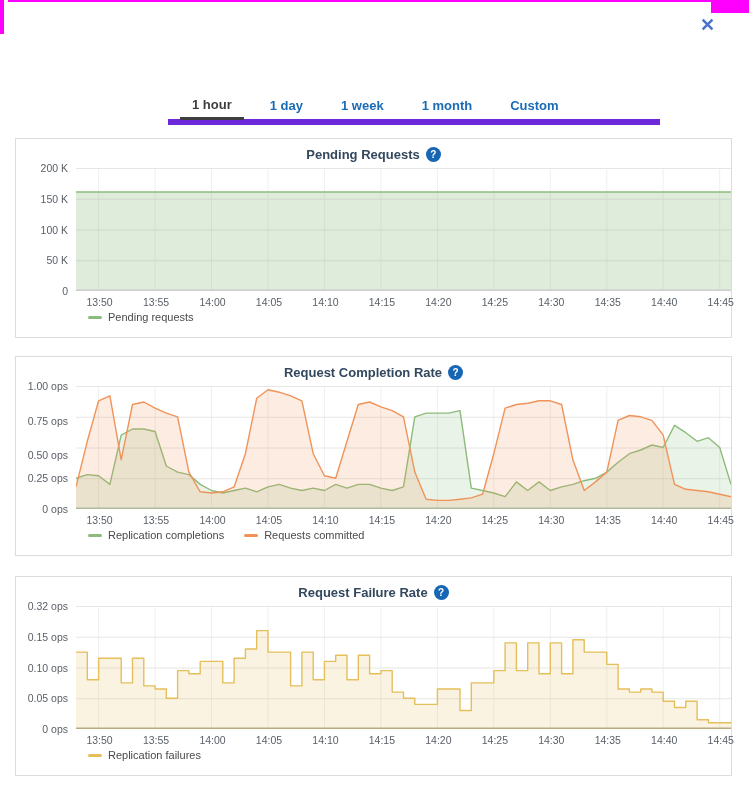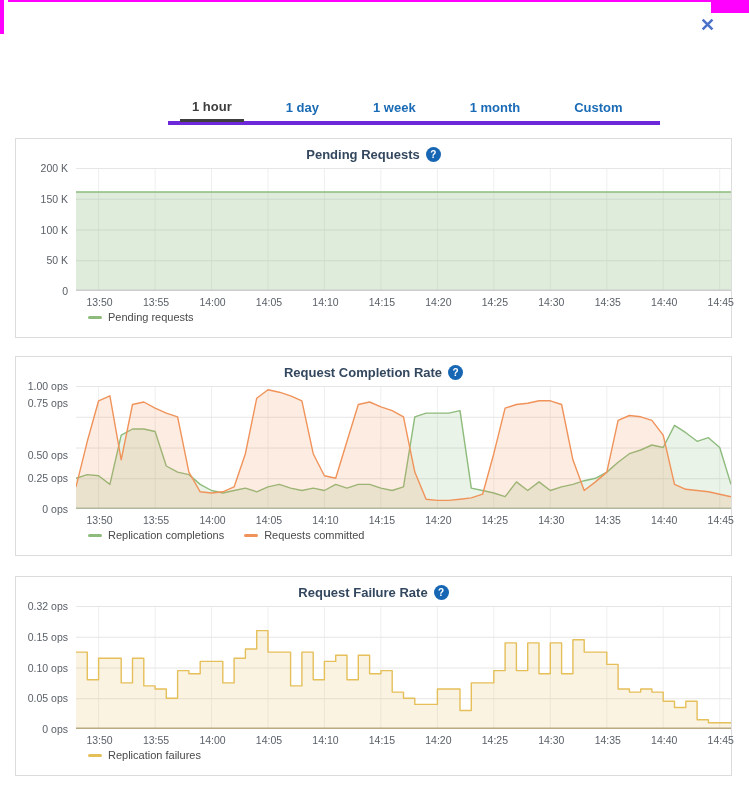--- a/index.html
+++ b/index.html
@@ -20,22 +20,22 @@
   
   .tabbar{position:absolute;top:47px;left:30px;width:705px;height:34px;
           border-bottom:1px solid #d8d8d8;display:flex;align-items:flex-end;
           padding-left:14px;box-sizing:border-box;}
   .tab{padding:8px 16px 9px;color:#1a6bb5;font-size:13px;font-weight:bold;cursor:pointer;
        margin-bottom:-1px;white-space:nowrap;}
   .tab.active{background:#fff;border:1px solid #d8d8d8;border-bottom:1px solid #fff;
               border-radius:2px 2px 0 0;color:#3f3f3f;}
   
   .timebar{position:absolute;top:92px;left:168px;width:492px;height:33px;
-           border-bottom:4px solid #6d28d9;display:flex;align-items:flex-end;
-           padding-left:12px;gap:30px;box-sizing:border-box;}
+           border-bottom:6px solid #6d28d9;display:flex;align-items:flex-end;
+           padding-left:12px;gap:14px;box-sizing:border-box;}
   .time-tab{padding:8px 12px 7px;font-size:13px;font-weight:bold;color:#1a6bb5;
             cursor:pointer;margin-bottom:-1px;white-space:nowrap;}
   .time-tab.active{color:#3e3e3e;border-bottom:3px solid #3e3e3e;padding-bottom:5px;}
   
   .card{position:absolute;left:15px;width:717px;height:200px;border:1px solid #dcdcdc;
         background:#fff;box-sizing:border-box;}
   .card.c0{top:138px;} .card.c1{top:356px;} .card.c2{top:576px;}
   .chart-title-row{position:absolute;top:8px;left:0;right:0;display:flex;
                    justify-content:center;align-items:center;gap:6px;}
   .chart-title{font-size:13px;font-weight:bold;color:#33475e;}
@@ -157,21 +157,21 @@
           <path d="M0.0,92.3L11.3,88.6L22.6,89.8L33.9,98.4L45.2,49.2L56.5,43.0L67.8,43.0L79.1,45.5L90.3,80.0L101.6,86.1L112.9,88.6L124.2,98.4L135.5,104.5L146.8,107.0L158.1,104.5L169.4,102.1L180.7,105.8L192.0,100.9L203.3,98.4L214.6,102.1L225.9,104.5L237.2,102.1L248.4,104.5L259.7,98.4L271.0,102.1L282.3,98.4L293.6,98.4L304.9,102.1L316.2,104.5L327.5,100.9L338.8,30.8L350.1,27.1L361.4,27.1L372.7,27.1L384.0,24.6L395.3,102.1L406.6,104.5L417.8,107.0L429.1,110.7L440.4,95.9L451.7,104.5L463.0,95.9L474.3,104.5L485.6,100.9L496.9,98.4L508.2,94.7L519.5,92.3L530.8,86.1L542.1,76.3L553.4,67.7L564.7,64.0L575.9,59.0L587.2,61.5L598.5,39.4L609.8,46.7L621.1,55.3L632.4,51.7L643.7,61.5L655.0,98.4" fill="none" stroke="#8dbb7c" stroke-width="1.4" stroke-linejoin="round"></path>
           <path d="M0.0,100.9L11.3,55.3L22.6,14.8L33.9,9.8L45.2,73.8L56.5,18.5L67.8,16.0L79.1,22.1L90.3,27.1L101.6,30.8L112.9,86.1L124.2,105.8L135.5,107.0L146.8,105.8L158.1,100.9L169.4,67.7L180.7,12.3L192.0,3.7L203.3,6.2L214.6,9.8L225.9,14.8L237.2,67.7L248.4,89.8L259.7,92.3L271.0,55.3L282.3,18.5L293.6,16.0L304.9,20.9L316.2,24.6L327.5,30.8L338.8,86.1L350.1,113.2L361.4,114.4L372.7,114.4L384.0,113.2L395.3,111.9L406.6,108.2L417.8,67.7L429.1,22.1L440.4,18.5L451.7,17.2L463.0,14.8L474.3,14.8L485.6,18.5L496.9,73.8L508.2,104.5L519.5,95.9L530.8,86.1L542.1,34.4L553.4,29.5L564.7,30.8L575.9,34.4L587.2,49.2L598.5,98.4L609.8,103.3L621.1,104.5L632.4,105.8L643.7,108.2L655.0,110.7L655,123L0,123Z" fill="#f0935a" fill-opacity="0.18" stroke="none"></path>
           <path d="M0.0,100.9L11.3,55.3L22.6,14.8L33.9,9.8L45.2,73.8L56.5,18.5L67.8,16.0L79.1,22.1L90.3,27.1L101.6,30.8L112.9,86.1L124.2,105.8L135.5,107.0L146.8,105.8L158.1,100.9L169.4,67.7L180.7,12.3L192.0,3.7L203.3,6.2L214.6,9.8L225.9,14.8L237.2,67.7L248.4,89.8L259.7,92.3L271.0,55.3L282.3,18.5L293.6,16.0L304.9,20.9L316.2,24.6L327.5,30.8L338.8,86.1L350.1,113.2L361.4,114.4L372.7,114.4L384.0,113.2L395.3,111.9L406.6,108.2L417.8,67.7L429.1,22.1L440.4,18.5L451.7,17.2L463.0,14.8L474.3,14.8L485.6,18.5L496.9,73.8L508.2,104.5L519.5,95.9L530.8,86.1L542.1,34.4L553.4,29.5L564.7,30.8L575.9,34.4L587.2,49.2L598.5,98.4L609.8,103.3L621.1,104.5L632.4,105.8L643.7,108.2L655.0,110.7" fill="none" stroke="#f0935a" stroke-width="1.4" stroke-linejoin="round"></path>
           <line x1="0" y1="122.25" x2="655" y2="122.25" stroke="#b2b89e" stroke-width="1.5"></line>
         </svg>
     </div>
     <div class="ylabels">
         <span class="ylabel" style="top: 146px;">0 ops</span>
         <span class="ylabel" style="top: 115.25px;">0.25 ops</span>
         <span class="ylabel" style="top: 92px;">0.50 ops</span>
-        <span class="ylabel" style="top: 40px;">0.75 ops</span>
+        <span class="ylabel" style="top: 58px;">0.75 ops</span>
         <span class="ylabel" style="top: 23px;">1.00 ops</span>
       </div>
     <div class="xlabels">
         <span class="xlabel" style="left: 82.5862px;">13:50</span>
         <span class="xlabel" style="left: 139.052px;">13:55</span>
         <span class="xlabel" style="left: 195.517px;">14:00</span>
         <span class="xlabel" style="left: 251.983px;">14:05</span>
         <span class="xlabel" style="left: 308.448px;">14:10</span>
         <span class="xlabel" style="left: 364.914px;">14:15</span>
         <span class="xlabel" style="left: 421.379px;">14:20</span>

